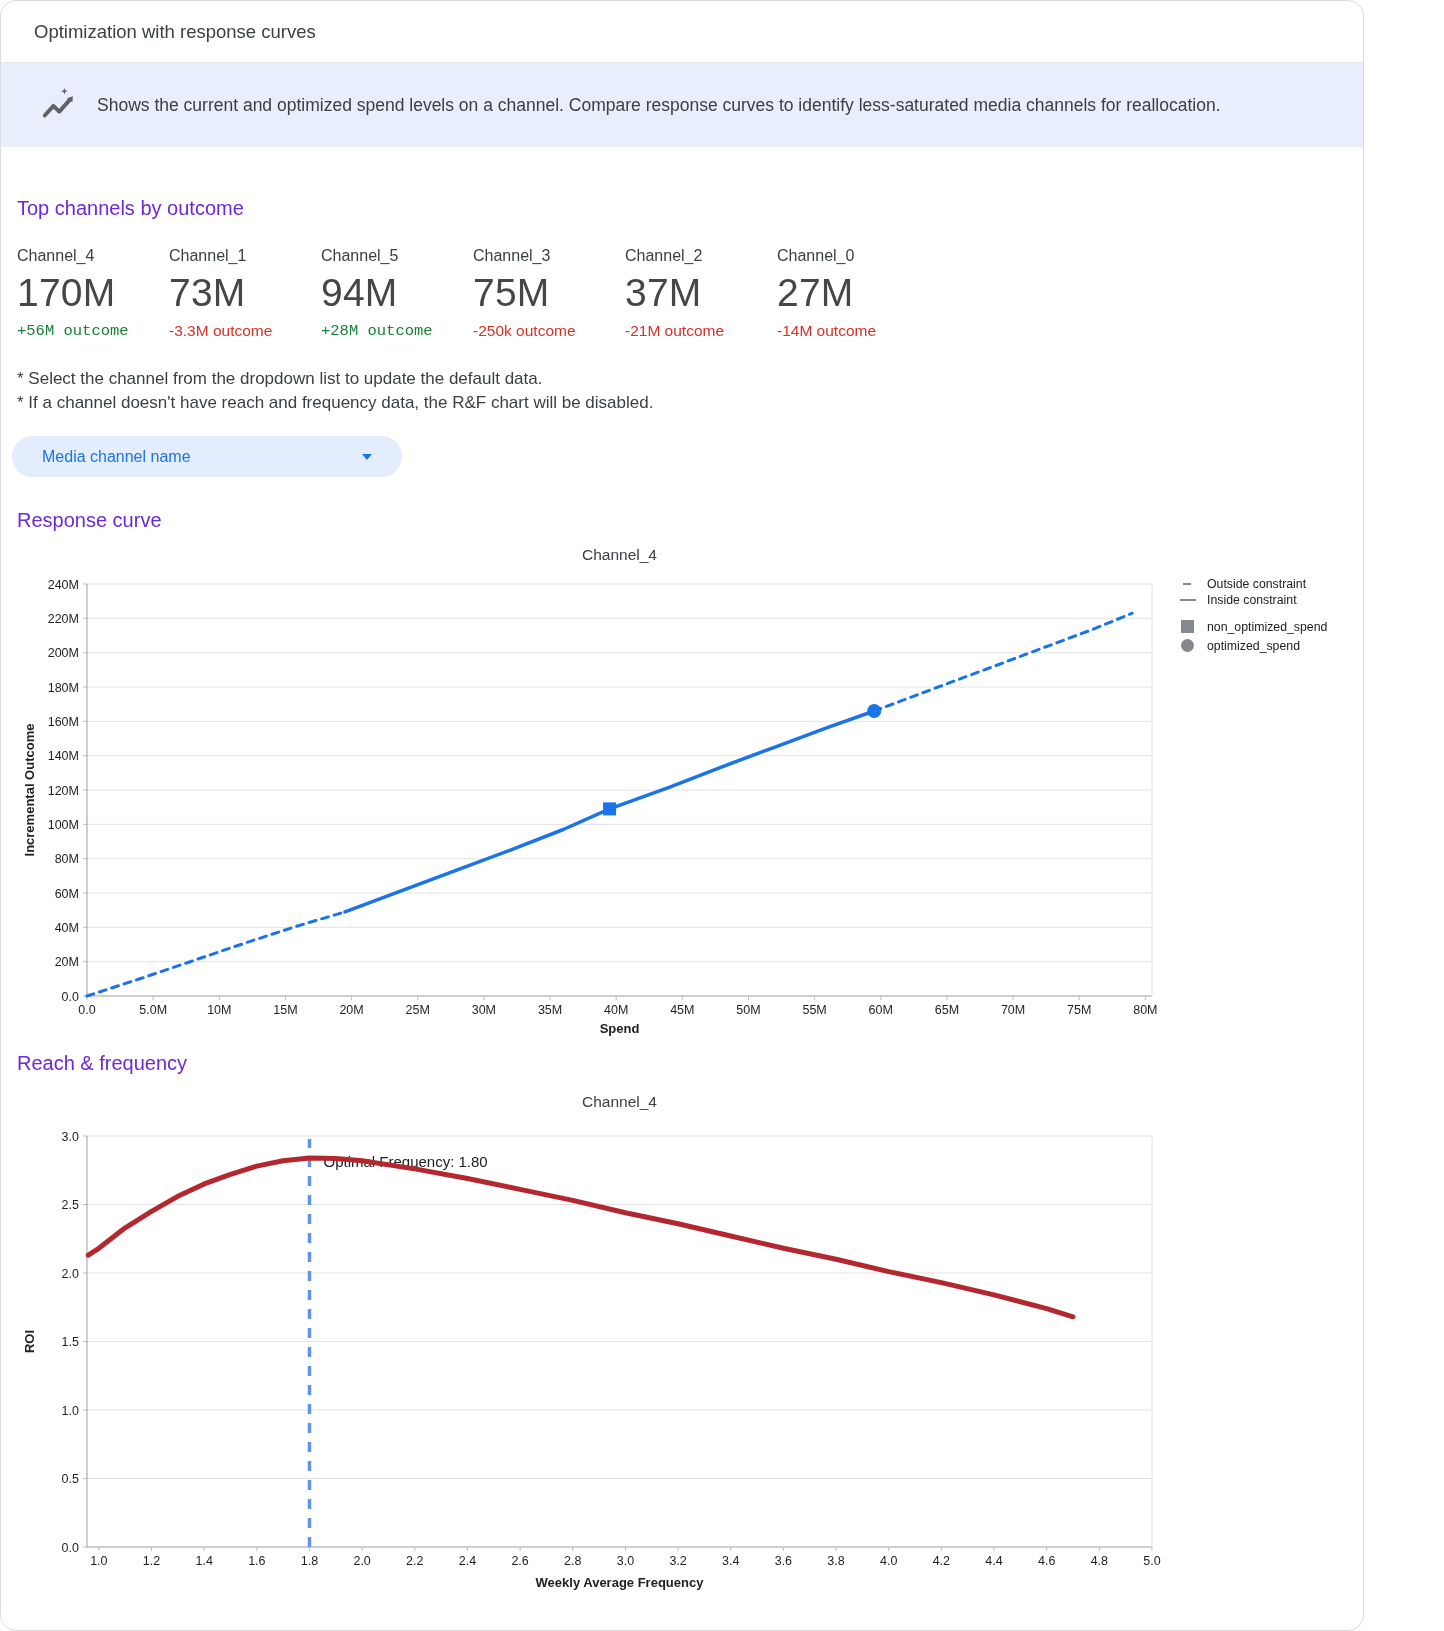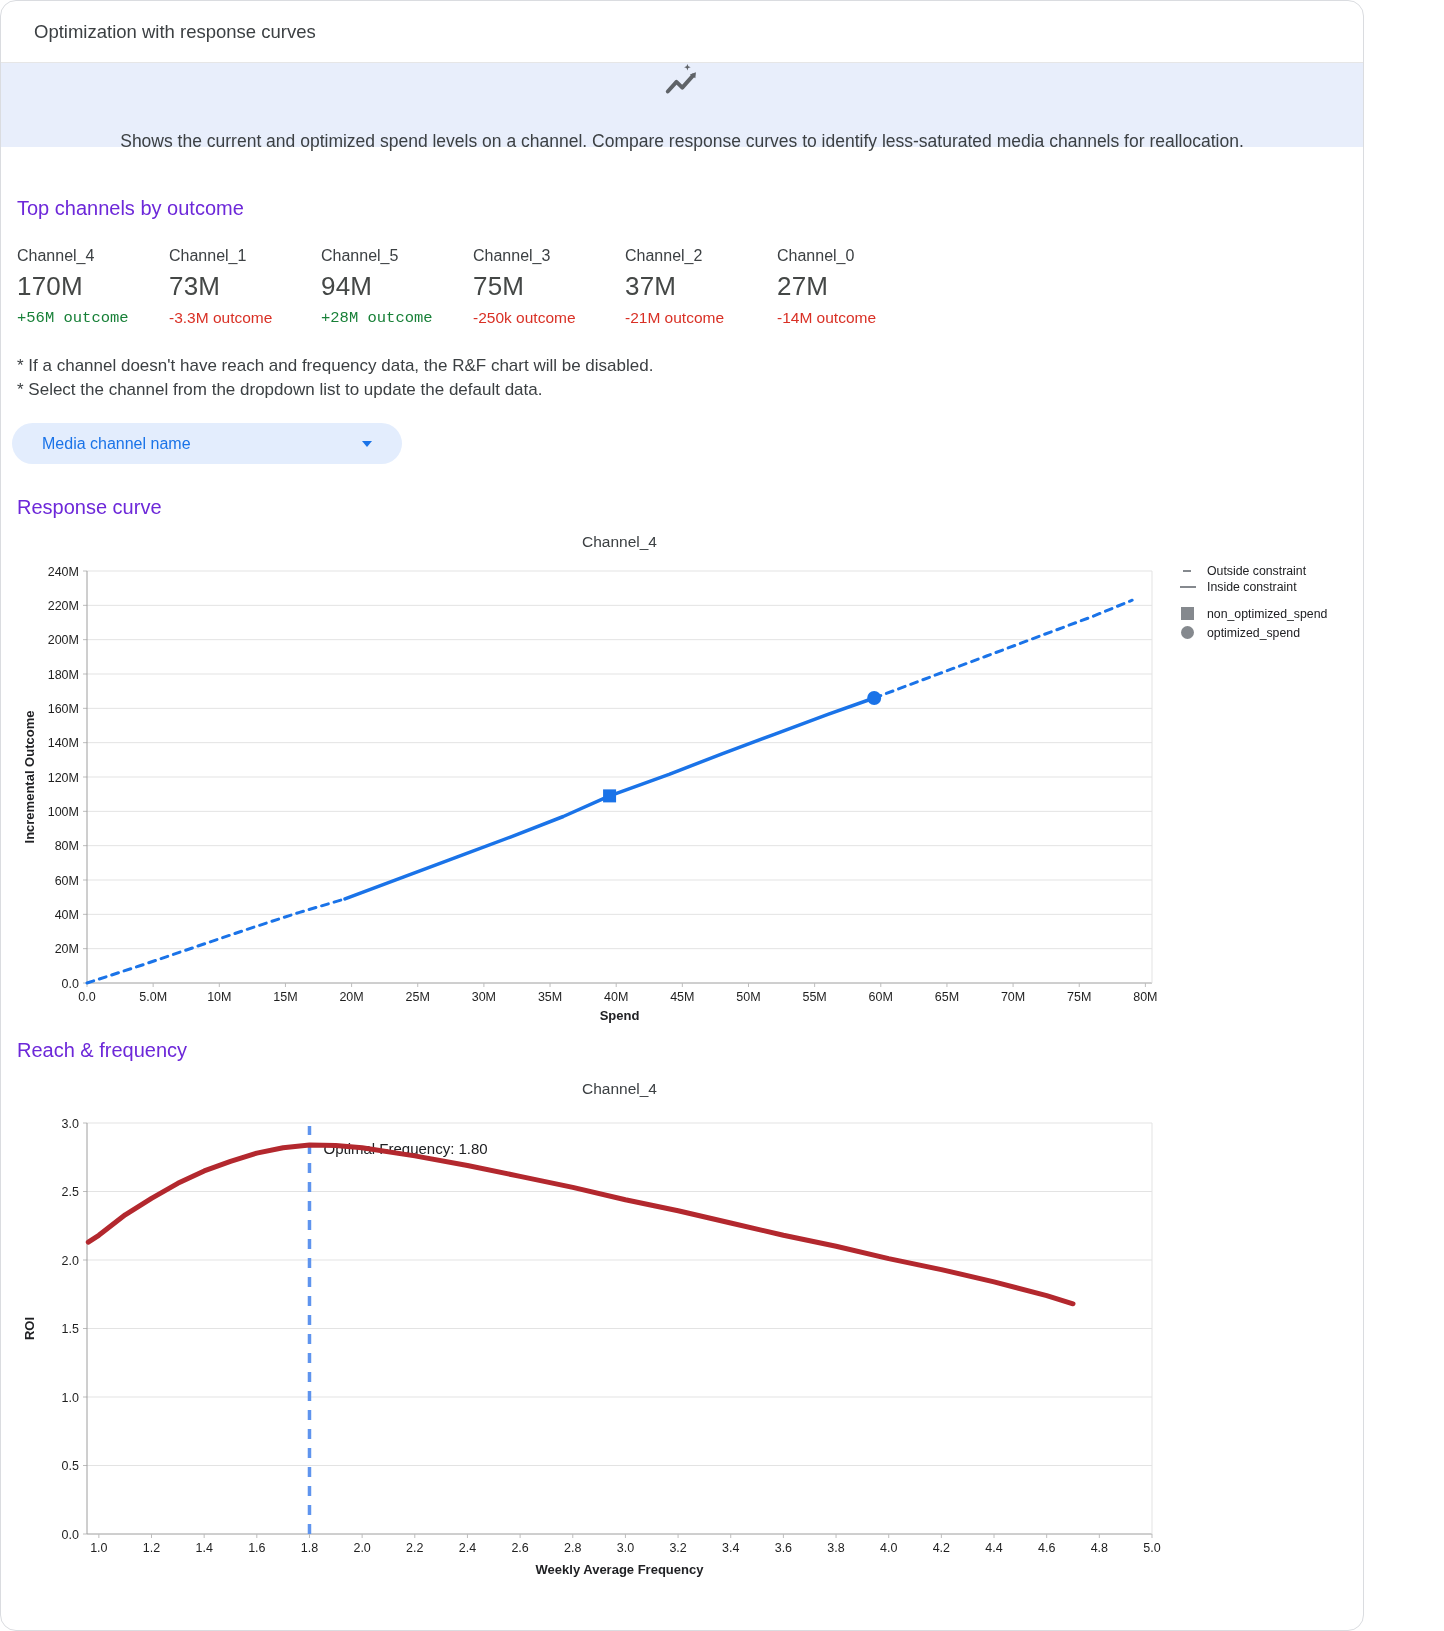--- a/index.html
+++ b/index.html
@@ -1,29 +1,29 @@
 <!DOCTYPE html>
 <html><head>
 <meta charset="utf-8">
 <style>
   html,body{margin:0;padding:0;background:#ffffff;}
   body{font-family:"Liberation Sans","DejaVu Sans",sans-serif;color:#3c4043;}
   .card{width:1364px;height:1631px;box-sizing:border-box;background:#fff;border:1px solid #dadce0;border-radius:16px;overflow:hidden;}
   .card-header{display:flex;align-items:center;height:61px;padding:0 33px;border-bottom:1px solid #e6e6e6;}
   .card-title{font-size:18.5px;color:#3c4043;}
-  .banner{display:flex;align-items:center;height:84px;background:#e8eefb;padding:0 40px;gap:32px;flex-direction:column;}
+  .banner{display:flex;align-items:center;height:84px;background:#e8eefb;padding:0 40px;gap:20px;}
   .banner-icon{flex:0 0 auto;width:36px;height:36px;}
   .banner-text{font-size:17.5px;color:#3c4043;}
   .content{padding:0 16px;}
   .section-title{font-size:20px;color:#6d28d9;}
   #top-heading{margin-top:50px;}
   .channels{display:flex;margin-top:27px;}
   .channel{width:152px;}
   .channel-name{font-size:16px;color:#3c4043;}
-  .channel-value{font-size:26px;color:#444746;margin-top:6px;letter-spacing:.2px;}
+  .channel-value{font-size:39px;color:#444746;margin-top:6px;letter-spacing:.2px;}
   .channel-delta{font-size:15.5px;margin-top:7px;}
   .pos{color:#188038;font-family:Liberation Mono, monospace;}
   .neg{color:#d93025;}
   .notes{margin-top:27px;font-size:17px;line-height:24px;color:#3c4043;}
   .dropdown{margin-top:21px;margin-left:-5px;width:390px;height:41px;border-radius:21px;background:#e3edfd;display:flex;align-items:center;justify-content:space-between;padding:16px 30px;box-sizing:border-box;cursor:pointer;}
   .dropdown-label{font-size:16px;color:#1a73e8;}
   .caret{width:0;height:0;border-left:5px solid transparent;border-right:5px solid transparent;border-top:6px solid #1a73e8;}
   #rc-heading{margin-top:32px;}
   #rf-heading{margin-top:14px;}
   .chart{margin-top:4px;}
@@ -79,22 +79,22 @@
         <div class="channel-delta neg">-21M outcome</div>
       </div>
       <div class="channel">
         <div class="channel-name">Channel_0</div>
         <div class="channel-value">27M</div>
         <div class="channel-delta neg">-14M outcome</div>
       </div>
     </div>
 
     <div class="notes">
+      <div>* Select the channel from the dropdown list to update the default data.</div>
       <div>* If a channel doesn't have reach and frequency data, the R&amp;F chart will be disabled.</div>
-      <div>* Select the channel from the dropdown list to update the default data.</div>
     </div>
 
     <div class="dropdown">
       <span class="dropdown-label">Media channel name</span>
       <span class="caret"></span>
     </div>
 
     <div id="rc-heading" class="section-title">Response curve</div>
     <svg id="chart-response" class="chart" width="1412" height="502">
         <text x="602.5" y="24" fill="#3c4043" font-size="15.5" text-anchor="middle">Channel_4</text>

